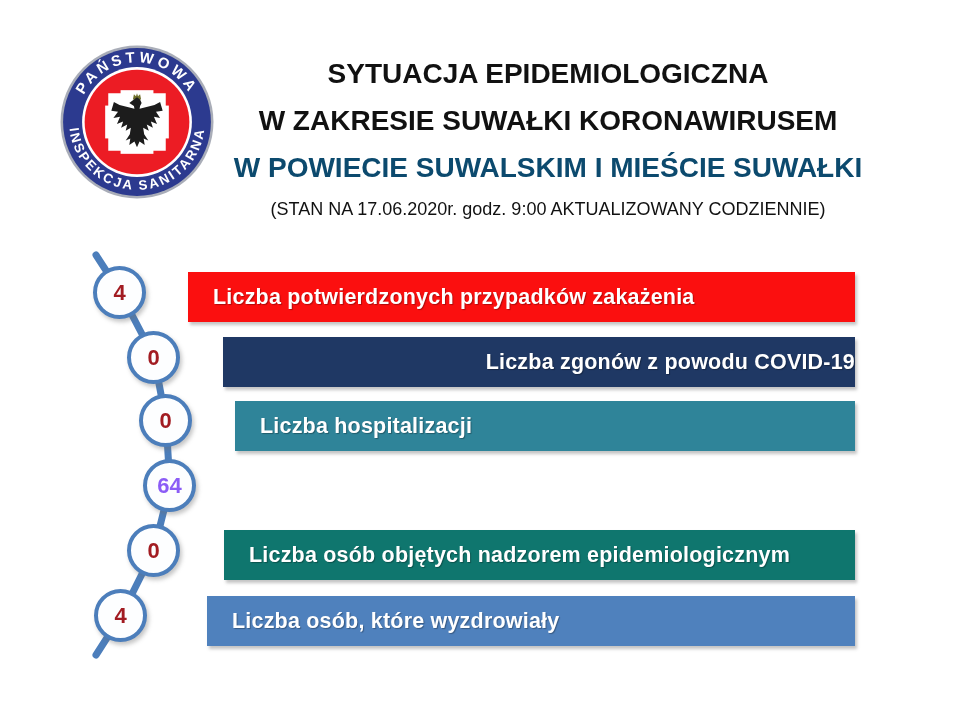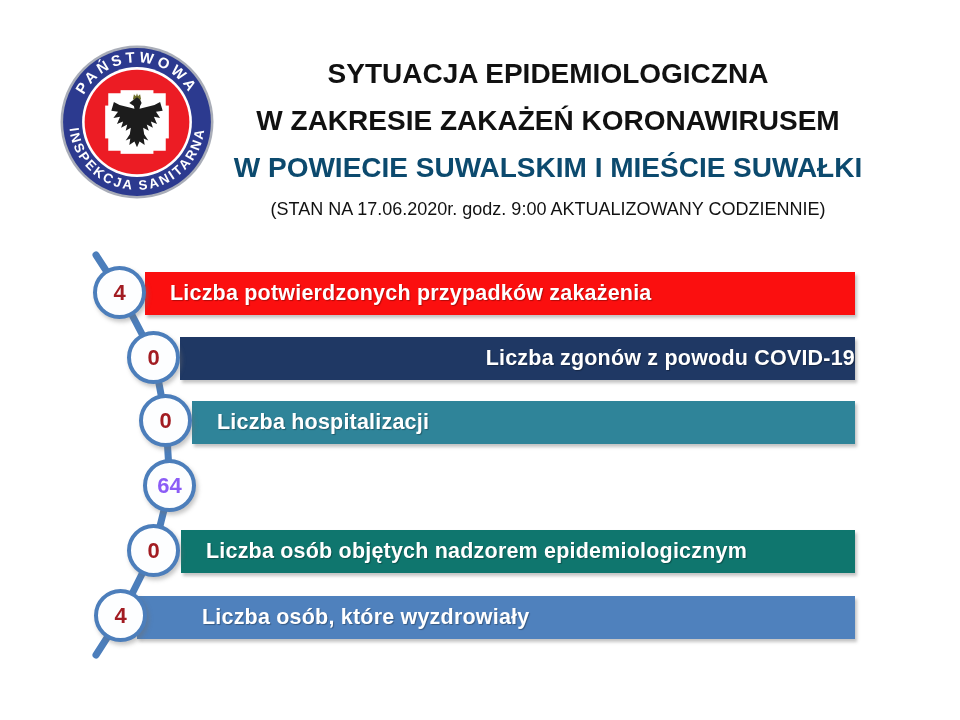--- a/index.html
+++ b/index.html
@@ -17,35 +17,35 @@
     font-weight: bold; font-size: 28px; line-height: 47px;
     letter-spacing: 0px; white-space: nowrap;
   }
   .subtitle { font-size: 18px; line-height: 24px; margin-top: 6px; white-space: nowrap; }
 
   
   .connector { position: absolute; left: 0; top: 0; z-index: 1; }
 
   
   .bar {
-    position: absolute; height: 43px; right: 105px; z-index: 2;
+    position: absolute; height: 50px; right: 105px; z-index: 2;
     box-shadow: 2px 3px 3px rgba(125,125,125,0.45);
-    display: flex; align-items: center;
+    display: flex; align-items: center; margin-left: 43px;
   }
   .bar-label {
     color: #ffffff; font-weight: bold; font-size: 21.5px; letter-spacing: 0.2px;
     padding-left: 25px; white-space: nowrap;
     text-shadow: 1px 1px 1px rgba(0,0,0,0.3);
   }
   .bar.r0 { top: 272px; left: 145px; }
   .bar.r1 { top: 337px; left: 180px; }
   .bar.r2 { top: 401px; left: 192px; }
   .bar.r3 { top: 466px; left: 197px; }
   .bar.r4 { top: 530px; left: 181px; }
-  .bar.r5 { top: 596px; left: 137px; padding-left: 40px; }
+  .bar.r5 { top: 596px; left: 164px; }
 
   
   .badge {
     position: absolute; width: 53px; height: 53px; box-sizing: border-box;
     border: 4px solid #4C7EBB; border-radius: 50%; background: #FDFEFF; z-index: 3;
     display: flex; align-items: center; justify-content: center;
     box-shadow: 2px 3px 4px rgba(110,110,110,0.4);
   }
   .badge .num { font-weight: bold; font-size: 22px; color: #A21C22; }
   .badge.c0 { left: 93px;  top: 266px; }
@@ -79,21 +79,21 @@
     <text font-size="14.5" letter-spacing="3.5" fill="#FFFFFF">
       <textPath href="#arcTop" startOffset="50%" text-anchor="middle">PAŃSTWOWA</textPath>
     </text>
     <text font-size="13" letter-spacing="2.2" fill="#FFFFFF">
       <textPath href="#arcBot" startOffset="50%" text-anchor="middle">INSPEKCJA SANITARNA</textPath>
     </text>
   </svg>
 
   <div class="title-block">
     <div class="title-line" style="color: rgb(17, 17, 17);">SYTUACJA EPIDEMIOLOGICZNA</div>
-    <div class="title-line" style="color: rgb(17, 17, 17);">W ZAKRESIE ZAKAŻEŃ KORONAWIRUSEM</div>
+    <div class="title-line" style="color: rgb(17, 17, 17);">W ZAKRESIE SUWAŁKI KORONAWIRUSEM</div>
     <div class="title-line" style="color: #0c4a6e;">W POWIECIE SUWALSKIM I MIEŚCIE SUWAŁKI</div>
     <div class="subtitle" style="color: rgb(17, 17, 17);">(STAN NA 17.06.2020r. godz. 9:00 AKTUALIZOWANY CODZIENNIE)</div>
   </div>
 
   <svg class="connector" width="960" height="720" viewBox="0 0 960 720">
     <polyline points="96,255 120,292 154,357 166,421 170,486 154,550 121,616 96,655" fill="none" stroke-width="7" stroke-linecap="round" stroke-linejoin="round" stroke="#4C7EBB"></polyline>
   </svg>
 
   <div class="bar r0" style="background: rgb(251, 15, 15);">
     <span class="bar-label">Liczba potwierdzonych przypadków zakażenia</span>

